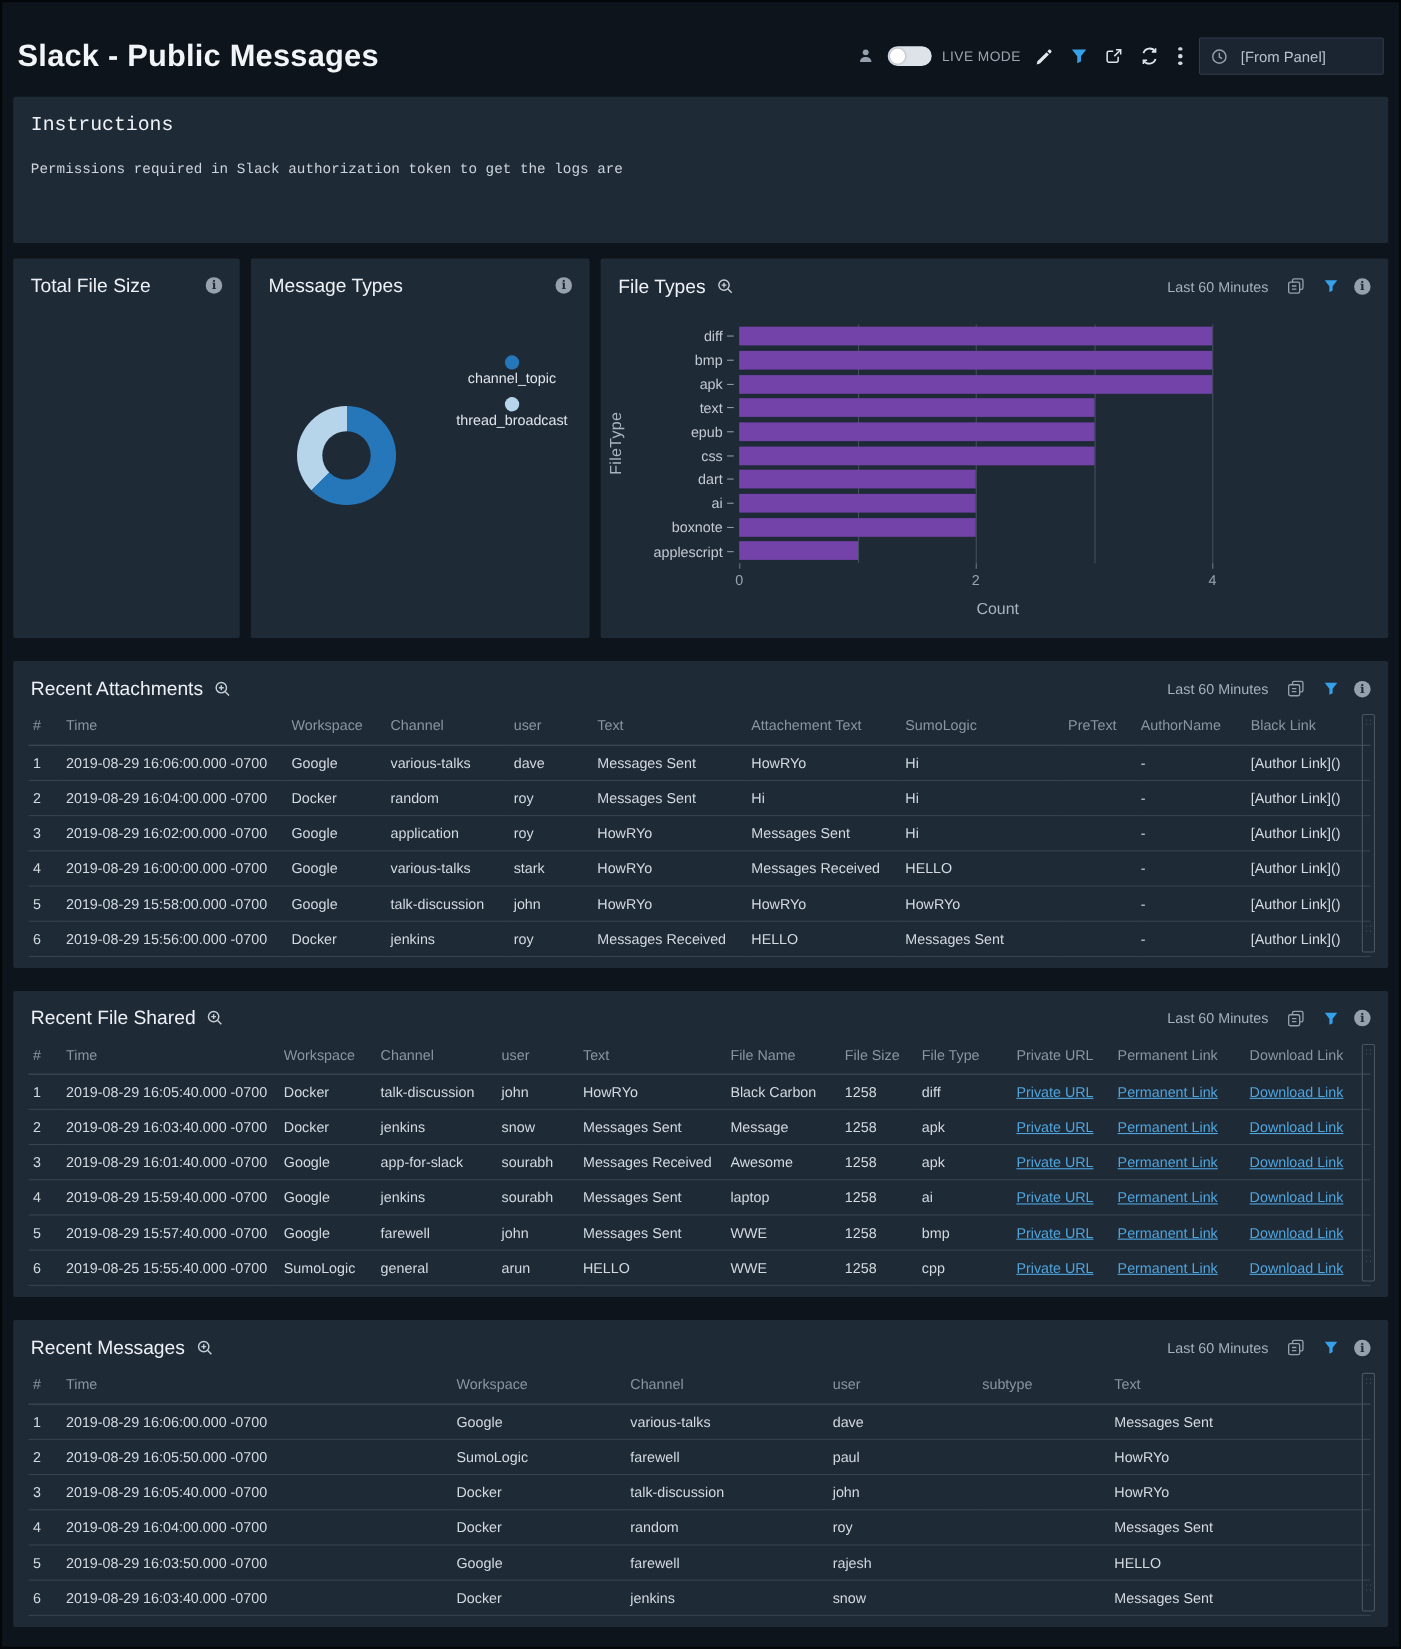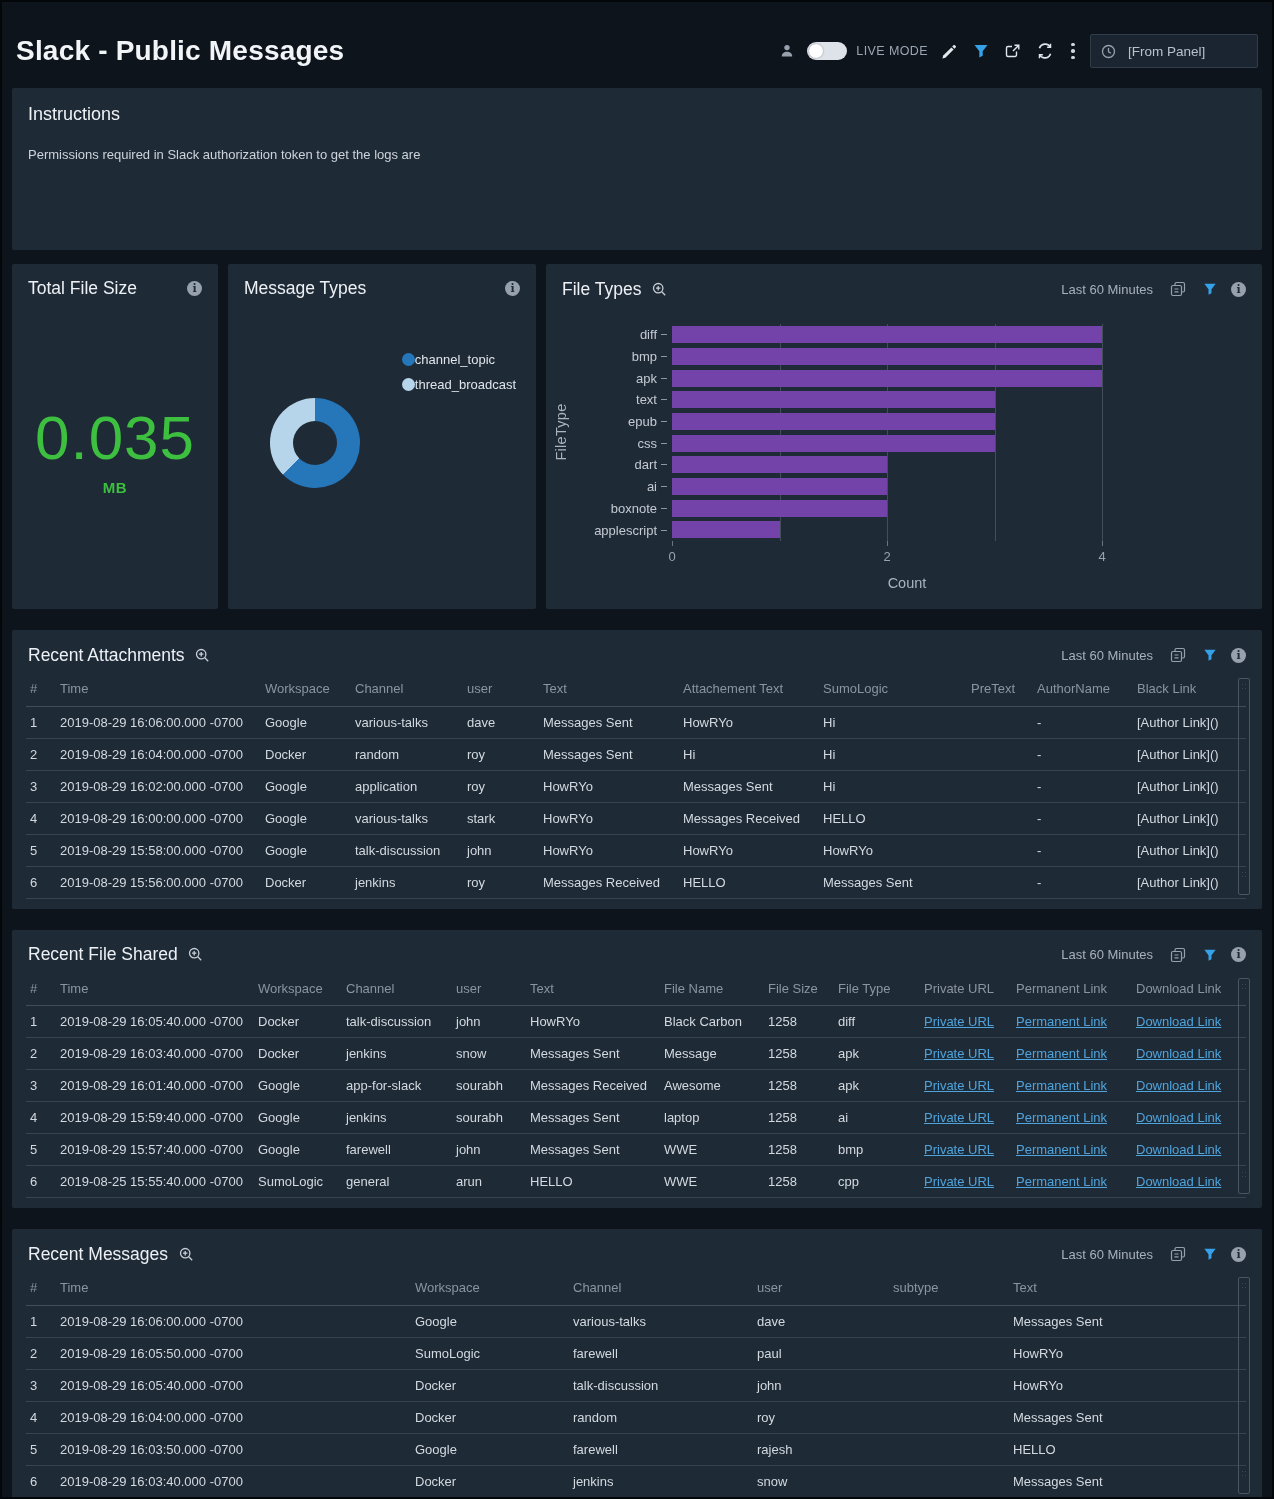--- a/index.html
+++ b/index.html
@@ -30,21 +30,21 @@
 
   
   .panel { background:#1f2a37; border-radius:2px; margin-bottom:14px; position:relative; }
   .panel-head { display:flex; align-items:center; justify-content:space-between; padding:14px 16px 0 16px; }
   .panel-title { font-size:17.5px; color:#edf1f5; font-weight:400; display:flex; align-items:center; gap:7px; }
   .panel-controls { display:flex; align-items:center; gap:10px; }
   .range-label { font-size:13px; color:#a7b1bb; margin-right:4px; }
   .info-dot { width:15px; height:15px; border-radius:50%; background:#97a1ad; color:#1f2a37; font-size:11px; font-weight:700; display:flex; align-items:center; justify-content:center; cursor:pointer; font-family:"DejaVu Serif", serif; }
 
   
-  #instructions { height:162px; padding:16px; }
+  #instructions { height:133px; padding:16px;font-family:Liberation Mono, monospace; }
   #instructions h2 { font-size:18px; font-weight:400; color:#eef2f5; }
   #instructions p { font-size:13px; color:#ccd3da; margin-top:22px; }
   #instructions ul { margin:16px 0 0 30px; }
   #instructions li { font-size:13px; color:#ccd3da; font-style:italic; }
   #instructions li::marker { color:#ccd3da; }
 
   
   .charts-row { display:flex; gap:10px; margin-bottom:15px; }
   .charts-row .panel { margin-bottom:0; height:345px; }
   #tfs-panel { width:206px; }
@@ -53,21 +53,21 @@
 
   .big-value-wrap { text-align:center; margin-top:108px; }
   .big-value { font-size:62px; color:#3dbf3f; font-weight:400; letter-spacing:1px; line-height:1; }
   .big-unit { font-size:15px; color:#3dbf3f; font-weight:700; margin-top:10px; letter-spacing:.5px; }
 
   
   .donut-wrap { position:absolute; left:42px; top:134px; width:90px; height:90px; }
   .donut { width:90px; height:90px; border-radius:50%; }
   .donut-hole { position:absolute; left:23px; top:23px; width:44px; height:44px; border-radius:50%; background:#1f2a37; }
   .legend { position:absolute; right:20px; top:88px; display:flex; flex-direction:column; gap:10px; }
-  .legend-item { display:flex; align-items:center; gap:0; cursor:pointer; }
+  .legend-item { display:flex; align-items:center; gap:0; cursor:pointer;flex-direction:column; }
   .legend-dot { width:13px; height:13px; border-radius:50%; }
   .legend-label { font-size:13px; color:#dfe5ea; }
 
   
   .barchart { position:relative; margin:24px 0 0 16px; }
   .bar-row { display:flex; align-items:center; height:21.7px; }
   .bar-label { width:95px; text-align:right; font-size:13px; color:#c3cad2; flex:none; }
   .bar-tickdash { width:6px; height:1px; background:#8d97a3; margin:0 5px 0 4px; flex:none; }
   .bar-track { position:relative; width:470px; height:100%; flex:none; }
   .bar { position:absolute; left:0; top:2.3px; height:17px; background:#7343aa; cursor:pointer; }
@@ -161,24 +161,20 @@
     <h2>Instructions</h2>
     <p>Permissions required in Slack authorization token to get the logs are</p>
   </div>
 
   <div class="charts-row">
 
     <div class="panel" id="tfs-panel">
       <div class="panel-head">
         <div class="panel-title">Total File Size</div>
         <span class="info-dot">i</span>
-      </div>
-      <div class="big-value-wrap">
-        <div class="big-value">0.035</div>
-        <div class="big-unit">MB</div>
       </div>
     </div>
 
     <div class="panel" id="mt-panel">
       <div class="panel-head">
         <div class="panel-title">Message Types</div>
         <span class="info-dot">i</span>
       </div>
       <div class="donut-wrap">
         <div class="donut" id="donut" style="background: conic-gradient(rgb(37, 119, 186) 0deg, rgb(37, 119, 186) 62.5%, rgb(183, 213, 234) 62.5%, rgb(183, 213, 234) 100%);"></div>

